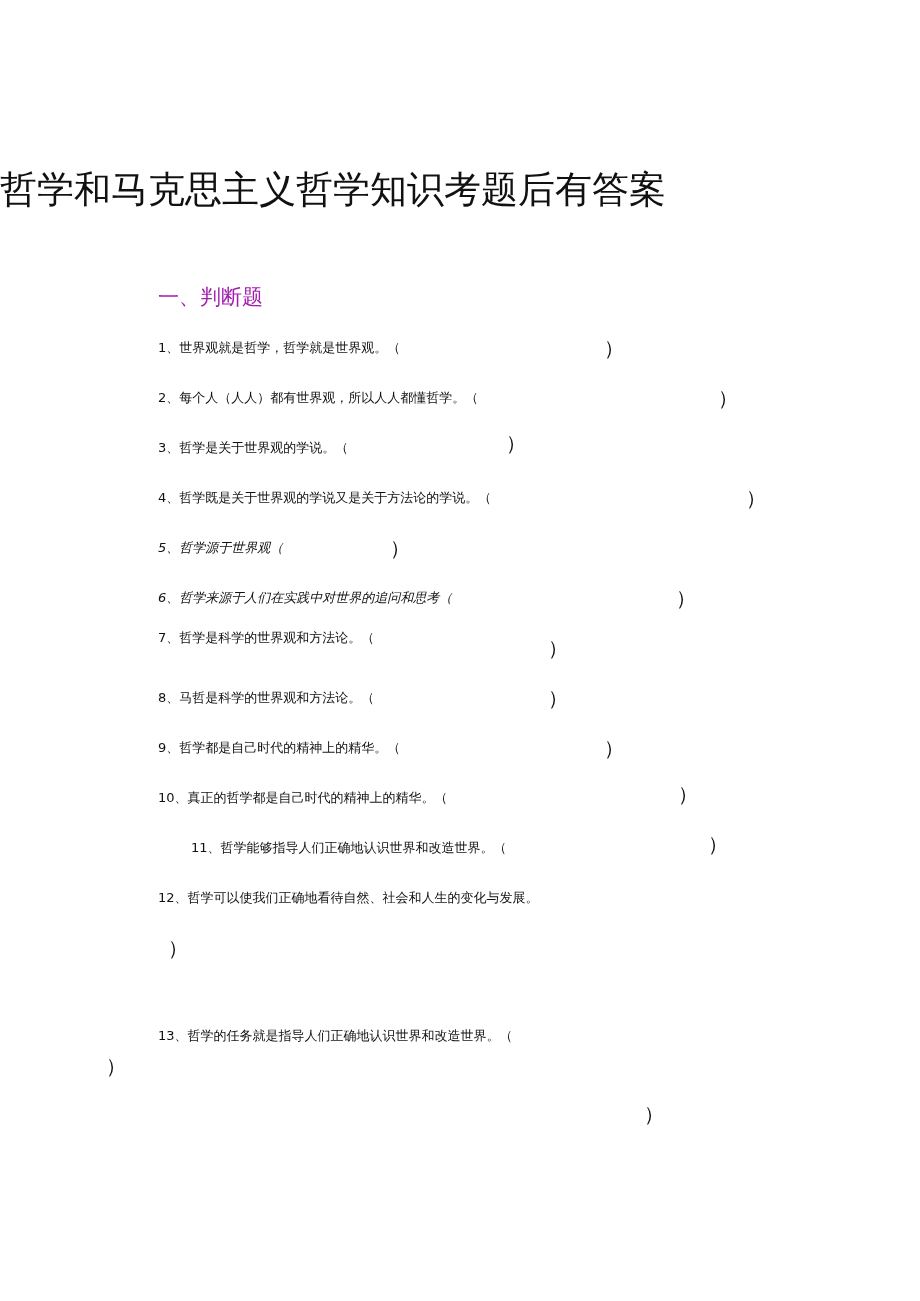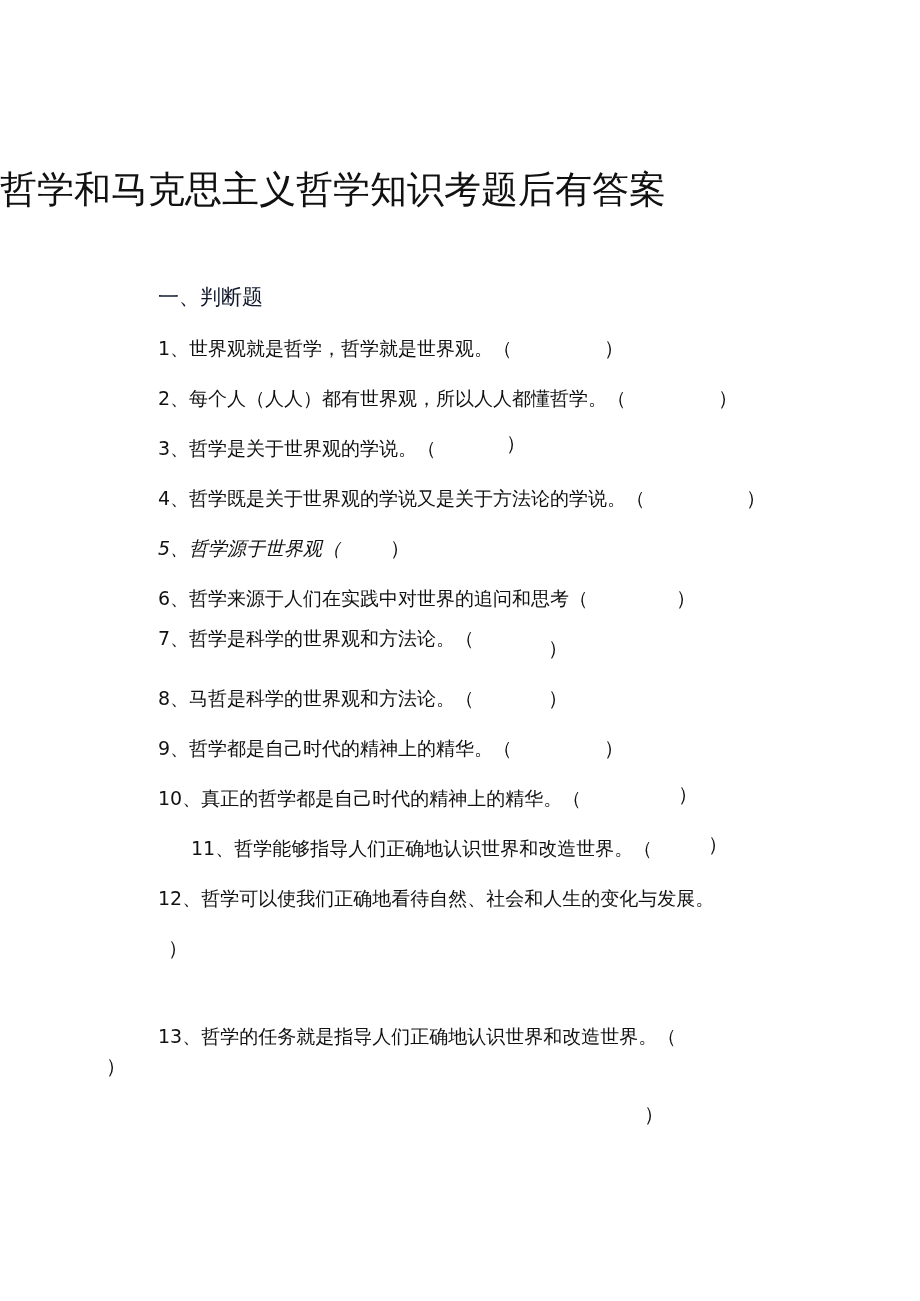--- a/index.html
+++ b/index.html
@@ -31,25 +31,25 @@
       line-height: 44px;
       letter-spacing: 0px;
       color: #111111;
     }
     .section-heading {
       position: absolute;
       left: 158px;
       top: 282px;
       font-size: 21px;
       line-height: 30px;
-      color: #0f172a;
+      color: #a21caf;
     }
     .q {
       position: absolute;
-      font-size: 19px;
+      font-size: 13px;
       line-height: 28px;
       white-space: nowrap;
       color: #111111;
       text-align: center;
     }
     .q .num { }
     .paren {
       position: absolute;
       font-size: 20px;
       line-height: 28px;
@@ -83,21 +83,21 @@
   <div class="q" style="left:158px; top:484px;">
     <span class="num">4、</span><span>哲学既是关于世界观的学说又是关于方法论的学说。</span><span>（</span>
   </div>
   <div class="paren" style="left:746px; top:484px;">）</div>
 
   <div class="q" style="left:158px; top:534px;font-style:italic;">
     <span class="num">5、</span><span>哲学源于世界观</span><span>（</span>
   </div>
   <div class="paren" style="left:390px; top:534px;">）</div>
 
-  <div class="q" style="left:158px; top:584px;">
+  <div class="q" style="left:158px; top:584px;font-style:italic;">
     <span class="num">6、</span><span>哲学来源于人们在实践中对世界的追问和思考</span><span>（</span>
   </div>
   <div class="paren" style="left:676px; top:584px;">）</div>
 
   <div class="q" style="left:158px; top:624px;">
     <span class="num">7、</span><span>哲学是科学的世界观和方法论。</span><span>（</span>
   </div>
   <div class="paren" style="left:548px; top:634px;">）</div>
 
   <div class="q" style="left:158px; top:684px;">

